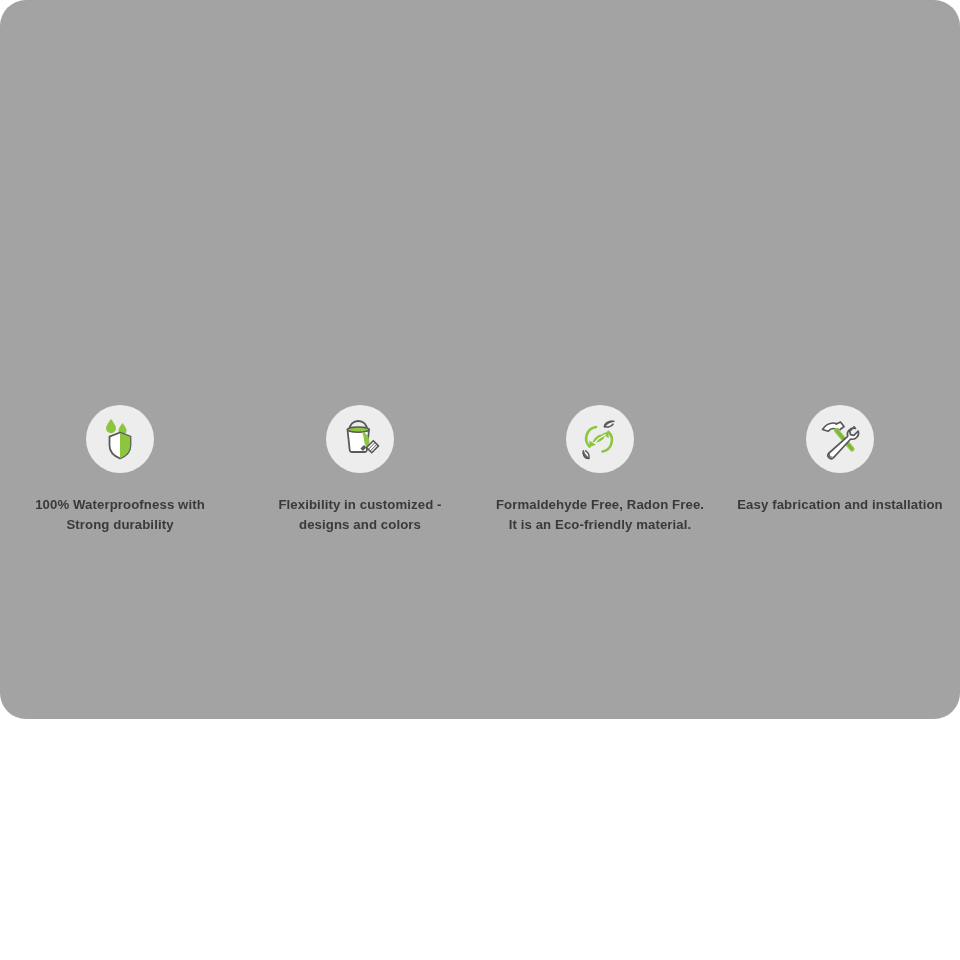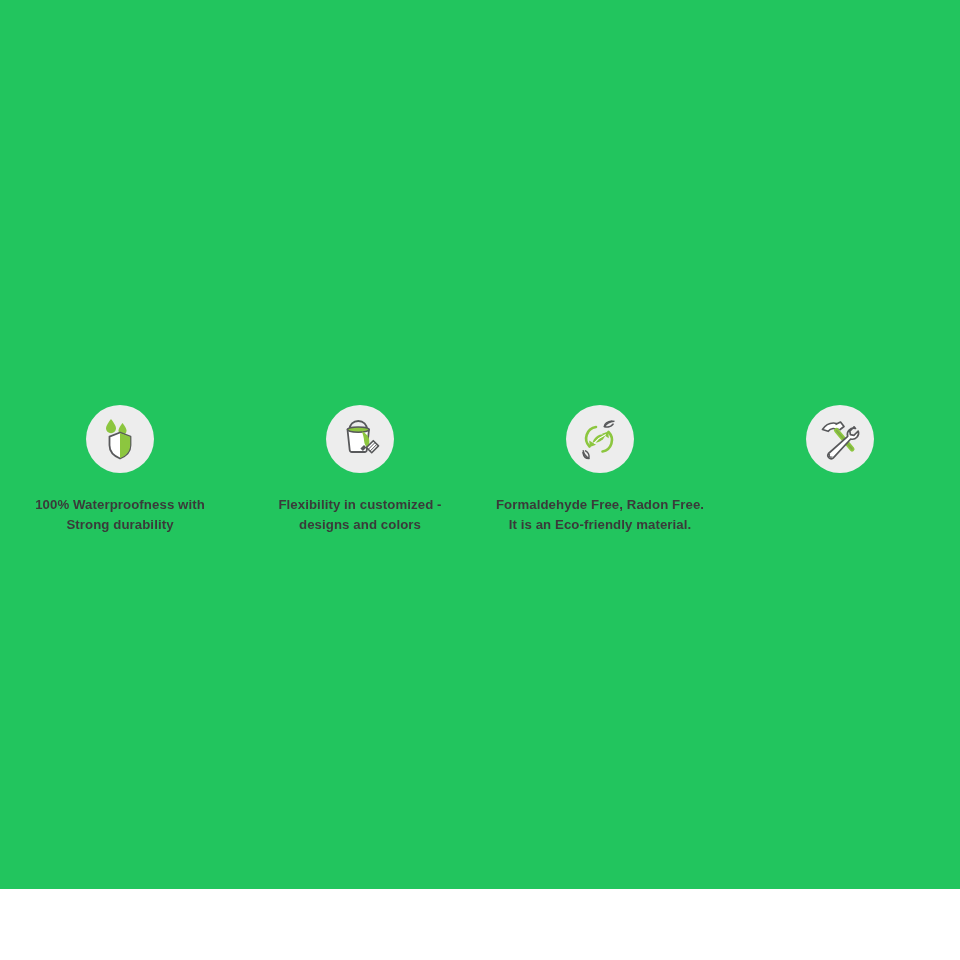--- a/index.html
+++ b/index.html
@@ -9,22 +9,23 @@
   }
   body {
     width: 960px;
     height: 960px;
     font-family: "Liberation Sans", sans-serif;
     overflow: hidden;
   }
   .page {
     position: relative;
     width: 960px;
-    height: 889px;
-    background: #22c55e;
+    height: 719px;
+    background: #a3a3a3;
+    border-radius: 26px;
   }
   .features-row {
     position: absolute;
     top: 405px;
     left: 0;
     width: 960px;
     display: flex;
     flex-direction: row;
     align-items: flex-start;
     justify-content: space-between;
@@ -142,16 +143,17 @@
             <path d="M20.5 7.5l5 -2.5 3.5 4.5 -4.5 3.5" fill="#ffffff" stroke="#58595b" stroke-width="1.7" stroke-linejoin="round"></path>
 
             <path d="M21.5 13.5l15.5 18.5" stroke="#8cc63f" stroke-width="5" stroke-linecap="round"></path>
             <path d="M21.5 13.5l15.5 18.5" stroke="#58595b" stroke-width="1.3" fill="none" stroke-linecap="round" opacity="0.25"></path>
 
             <path d="M40.5 11.5a6.2 6.2 0 0 0 -7.8 7.8L13.5 36.5a3.3 3.3 0 0 0 4.6 4.6L35.7 22a6.2 6.2 0 0 0 7.5 -8l-4.3 4.3 -3.5 -0.6 -0.6 -3.5 4.3 -4.3 1.4 1.6z" fill="#ffffff" stroke="#58595b" stroke-width="1.7" stroke-linejoin="round"></path>
             <path d="M14.8 37.2a1.8 1.8 0 1 0 2.6 2.5" stroke="#58595b" stroke-width="1.2" fill="none"></path>
           </svg>
         </span>
       </div>
+      <div class="feature-caption">Easy fabrication and installation</div>
     </div>
 
   </div>
 </div>
 
 </body></html>

